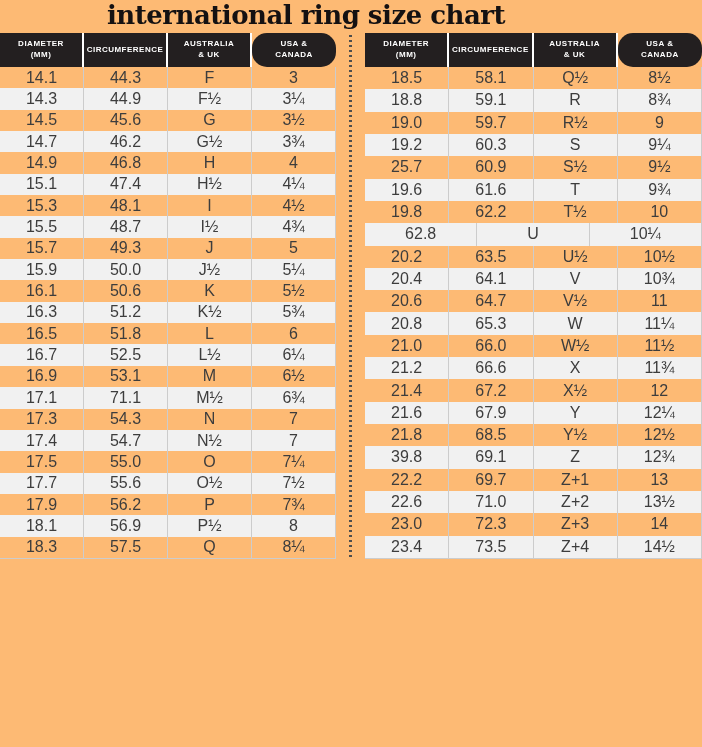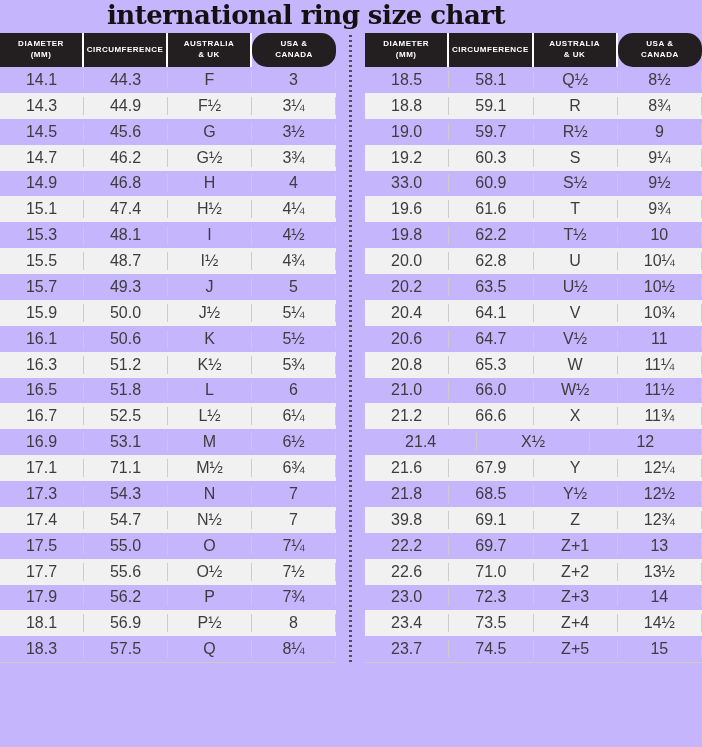--- a/index.html
+++ b/index.html
@@ -1,36 +1,36 @@
 <!DOCTYPE html>
 <html style="--header-bg: #231f20; --header-text: #ffffff; --row-alt-bg: #f1f1f1; --body-text: #3d3d3d; --divider: #cccccc; --dotted-divider: #4d4d4d;"><head>
 <meta charset="utf-8">
 <style>
   html, body { margin: 0; padding: 0; background: #ffffff; }
   .page {
     position: relative;
     width: 702px; height: 747px;
-    background: #c4b5fd;
+    background: #fdba74;
     overflow: hidden;
     font-family: "Liberation Sans", sans-serif;
   }
   .title {
     margin: 0;
     height: 33px;
     line-height: 31px;
     text-align: center;
     transform: translateX(-45px);
     font-family: "DejaVu Serif", serif;
     font-weight: 700;
     font-size: 26px;
     letter-spacing: -0.5px;
     color: #141112;
     white-space: nowrap;
   }
-  .tables { display: flex; height: 630px; }
+  .tables { display: flex; height: 526px; }
   .tbl { width: 336px; display: flex; flex-direction: column; }
   .tbl.right { width: 337px; }
   .gap { width: 29px; position: relative; }
   .dotted {
     position: absolute; left: 13px; top: 2px; bottom: 0; width: 3px;
     background-image: repeating-linear-gradient(
       to bottom, var(--dotted-divider) 0px, var(--dotted-divider) 2px,
       transparent 2px, transparent 5px);
   }
   .thead { display: flex; flex: 0 0 34px; height: 34px; }
@@ -40,21 +40,21 @@
     display: flex; flex-direction: column; align-items: center; justify-content: center;
     font-size: 8px; font-weight: 700; letter-spacing: 0.5px; line-height: 1.35;
     text-align: center; text-transform: uppercase;
     border-right: 2px solid #ffffff;
   }
   .hcell:last-child { border-right: none; border-radius: 15px; }
   .tbody {
     flex: 1; display: flex; flex-direction: column;
     box-sizing: border-box; border-bottom: 1px solid var(--divider);
   }
-  .row { flex: 1; display: flex; align-items: center; }
+  .row { flex: 1; display: flex; }
   .row:nth-child(even) { background: var(--row-alt-bg); }
   .cell {
     flex: 1 1 25%; box-sizing: border-box;
     display: flex; align-items: center; justify-content: center;
     font-size: 16px; color: var(--body-text);
     border-right: 1px solid var(--divider);
   }
 </style>
 </head>
 <body>
@@ -261,39 +261,38 @@
             <div class="cell">R½</div>
             <div class="cell">9</div>
           </div>
           <div class="row">
             <div class="cell">19.2</div>
             <div class="cell">60.3</div>
             <div class="cell">S</div>
             <div class="cell">9¼</div>
           </div>
           <div class="row">
-            <div class="cell">33.0</div>
+            <div class="cell">25.7</div>
             <div class="cell">60.9</div>
             <div class="cell">S½</div>
             <div class="cell">9½</div>
           </div>
           <div class="row">
             <div class="cell">19.6</div>
             <div class="cell">61.6</div>
             <div class="cell">T</div>
             <div class="cell">9¾</div>
           </div>
           <div class="row">
             <div class="cell">19.8</div>
             <div class="cell">62.2</div>
             <div class="cell">T½</div>
             <div class="cell">10</div>
           </div>
           <div class="row">
-            <div class="cell">20.0</div>
             <div class="cell">62.8</div>
             <div class="cell">U</div>
             <div class="cell">10¼</div>
           </div>
           <div class="row">
             <div class="cell">20.2</div>
             <div class="cell">63.5</div>
             <div class="cell">U½</div>
             <div class="cell">10½</div>
           </div>
@@ -322,20 +321,21 @@
             <div class="cell">11½</div>
           </div>
           <div class="row">
             <div class="cell">21.2</div>
             <div class="cell">66.6</div>
             <div class="cell">X</div>
             <div class="cell">11¾</div>
           </div>
           <div class="row">
             <div class="cell">21.4</div>
+            <div class="cell">67.2</div>
             <div class="cell">X½</div>
             <div class="cell">12</div>
           </div>
           <div class="row">
             <div class="cell">21.6</div>
             <div class="cell">67.9</div>
             <div class="cell">Y</div>
             <div class="cell">12¼</div>
           </div>
           <div class="row">
@@ -366,23 +366,17 @@
             <div class="cell">23.0</div>
             <div class="cell">72.3</div>
             <div class="cell">Z+3</div>
             <div class="cell">14</div>
           </div>
           <div class="row">
             <div class="cell">23.4</div>
             <div class="cell">73.5</div>
             <div class="cell">Z+4</div>
             <div class="cell">14½</div>
-          </div>
-          <div class="row">
-            <div class="cell">23.7</div>
-            <div class="cell">74.5</div>
-            <div class="cell">Z+5</div>
-            <div class="cell">15</div>
           </div>
         </div>
       </div>
   </div>
 </div>
 
 </body></html>

